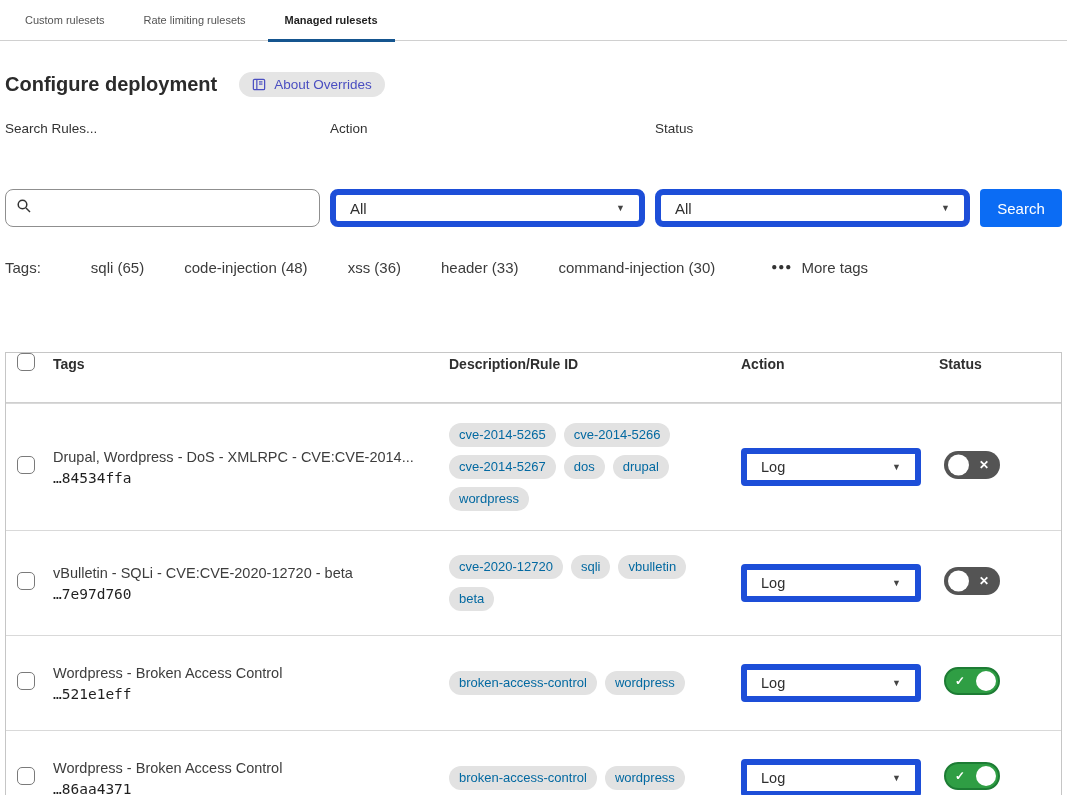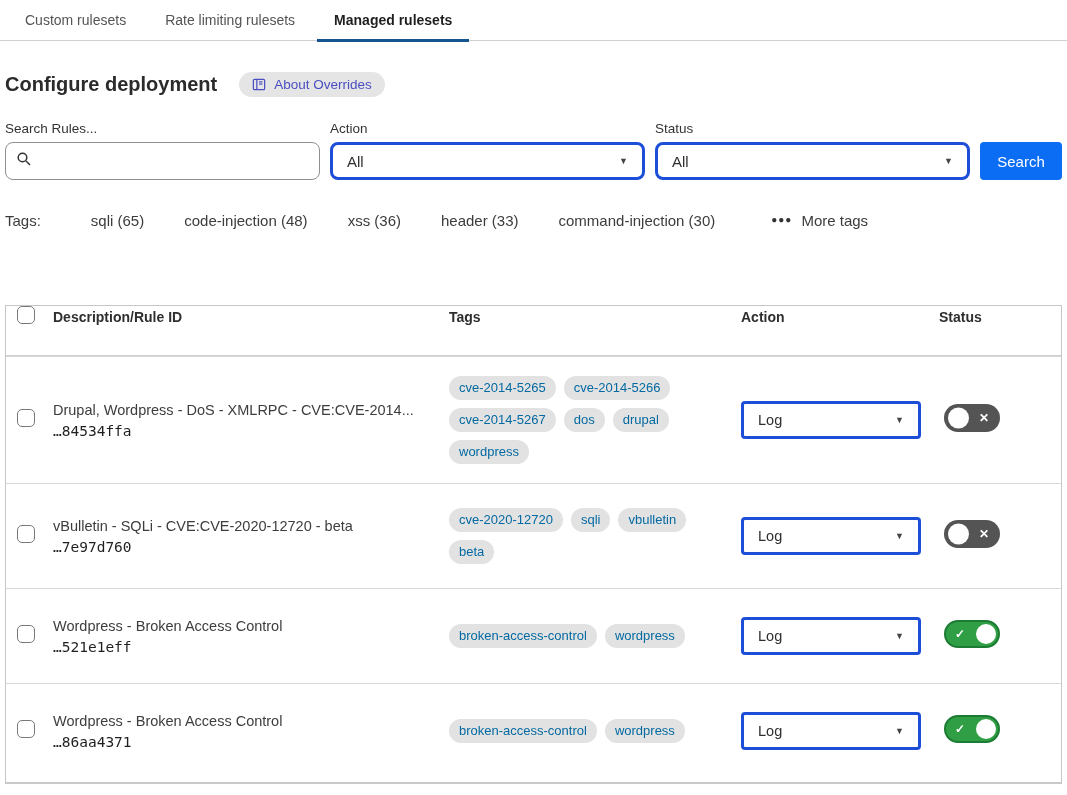--- a/index.html
+++ b/index.html
@@ -10,53 +10,53 @@
     color:#3a3a3a;
   }
 
   
   .tabbar {
     display:flex; align-items:center; gap:39px;
     height:41px; padding:0 0 0 25px;
     border-bottom:1px solid #d0d0d0;
   }
   .tab { position:relative; height:41px; display:flex; align-items:center;
-         font-size:14px; color:#545454; cursor:pointer; white-space:nowrap; }
+         font-size:11px; color:#545454; cursor:pointer; white-space:nowrap; }
   .tab.active { color:#1f1f1f; font-weight:700; }
   .tab.active::after {
     content:""; position:absolute; left:-17px; right:-17px; bottom:-1px;
     height:3px; background:#15558f;
   }
 
   .content { padding:0 5px; }
 
   
   .head-row { margin-top:31px; display:flex; align-items:center; gap:22px; }
   .page-title { font-size:20px; font-weight:700; color:#2b2b2b; }
   .badge {
     display:inline-flex; align-items:center; gap:8px;
     background:#e5e5e5; color:#4a4ec1;
     border-radius:13px; padding:5px 13px; font-size:13.5px; cursor:pointer;
   }
   .badge svg { display:block; }
 
   
   .filters { margin-top:24px; display:flex; align-items:flex-end; }
-  .fgroup { display:flex; flex-direction:column; margin-right:10px; }
+  .fgroup { display:flex; flex-direction:column; margin-right:10px;gap:47px; }
   .flabel { font-size:13.5px; color:#333; margin-bottom:6px; }
   .search-wrap {
     width:315px; height:38px; border:1px solid #8f8f8f; border-radius:8px;
     display:flex; align-items:center; padding:0 10px; background:#fff;
   }
   .search-wrap input {
     border:none; outline:none; flex:1; font-size:15px; margin-left:8px;
     font-family:"Liberation Sans", sans-serif; color:#222; background:transparent;
   }
   .select-box {
-    width:315px; height:38px; border:3px solid #1d4ed8; border-radius:8px;
+    width:315px; height:38px; border:6px solid #1d4ed8; border-radius:8px;
     display:flex; align-items:center; justify-content:space-between;
     padding:0 14px; font-size:15px; color:#2f2f2f; background:#fff; cursor:pointer;
   }
   .chev { font-size:9px; color:#444; }
   .btn-search {
     width:84px; height:38px; border:none; border-radius:4px;
     background:#0b6cf4; color:#fff; font-size:15px; cursor:pointer;
     font-family:"Liberation Sans", sans-serif; margin-left:0;
   }
 
@@ -172,22 +172,22 @@
     <span class="more-tags">
       <span class="dots">●●●</span>
       <span>More tags</span>
     </span>
   </div>
 
   <div class="rtable">
     <div class="thead">
       <div class="trow">
         <div><span class="checkbox"></span></div>
+        <div>Tags</div>
         <div>Description/Rule ID</div>
-        <div>Tags</div>
         <div>Action</div>
         <div>Status</div>
       </div>
     </div>
 
     <div class="trow r0">
       <div><span class="checkbox"></span></div>
       <div class="desc">
         <span class="row-title">Drupal, Wordpress - DoS - XMLRPC - CVE:CVE-2014...</span>
         <span class="rule-id">…84534ffa</span>

